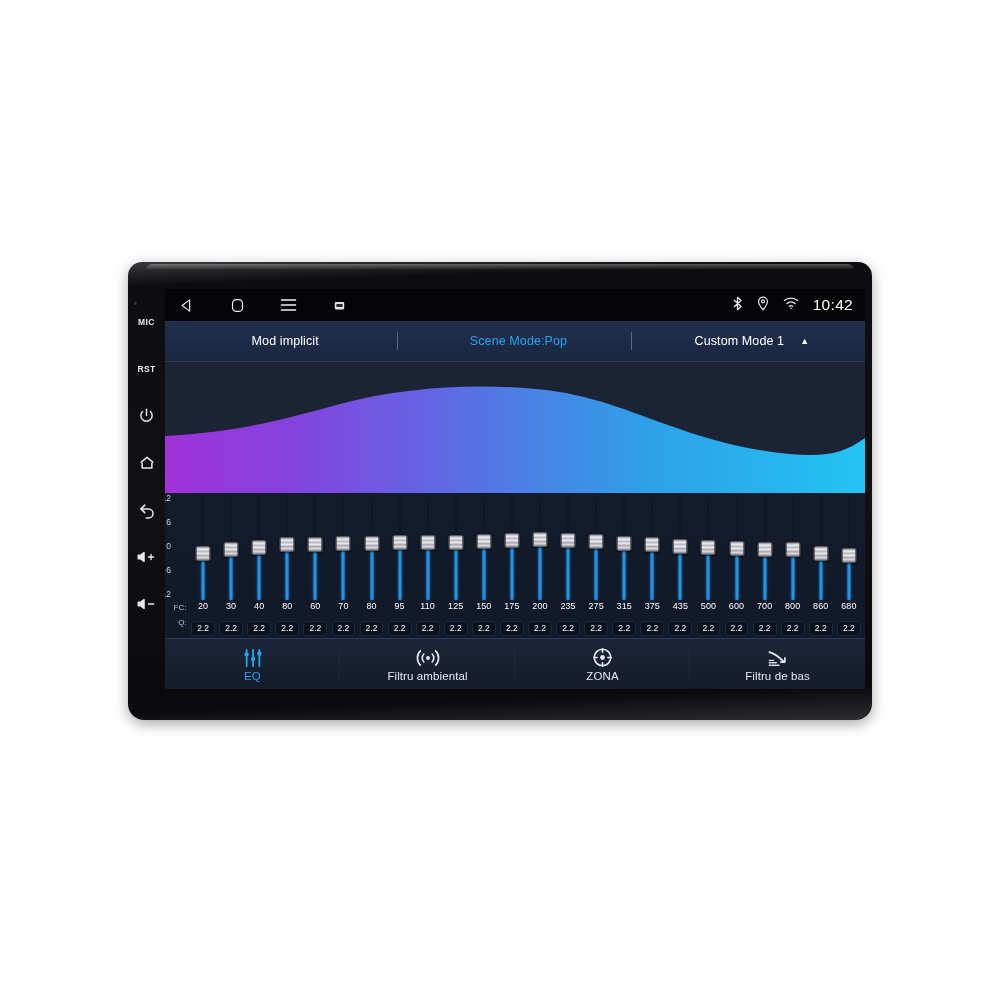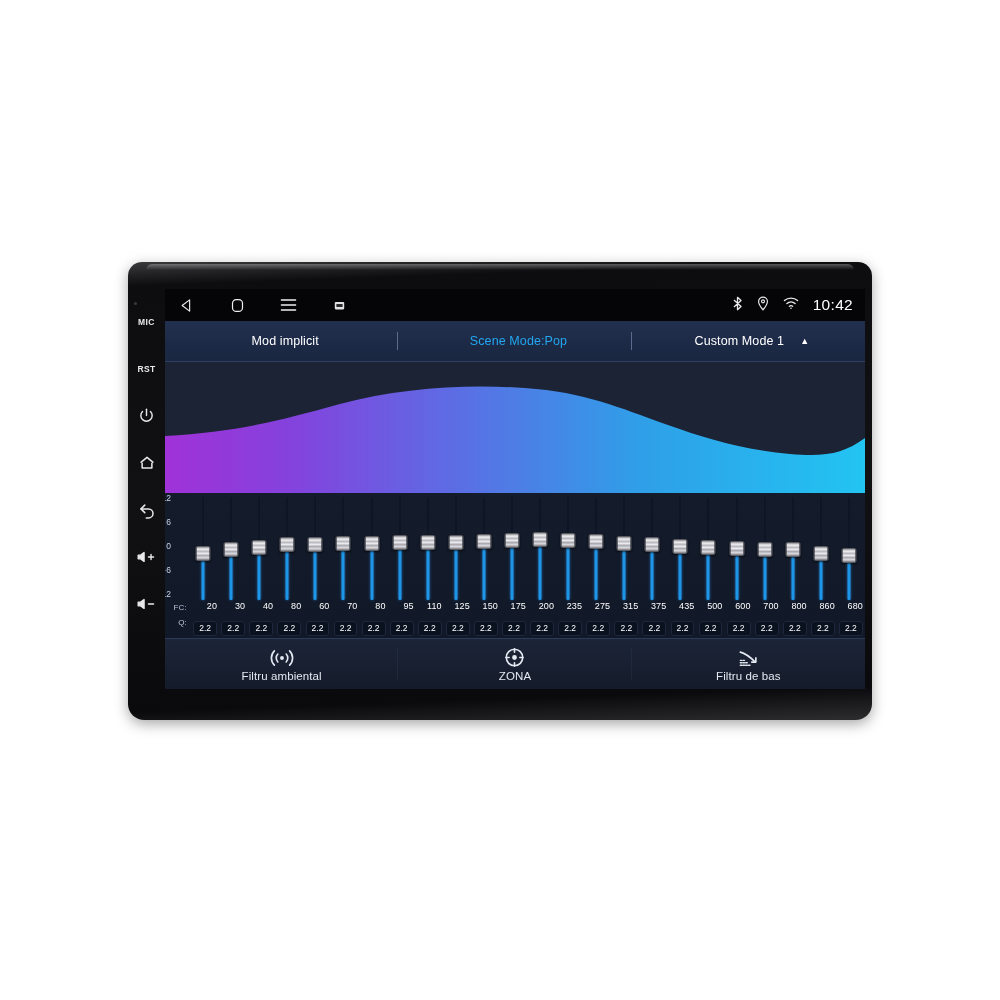--- a/index.html
+++ b/index.html
@@ -103,21 +103,21 @@
   }
   .axis-tick {
     position: absolute; right: 18px;
     font-size: 8.5px; color: #c8d2e4; white-space: nowrap;
   }
   .axis-row-label {
     position: absolute; right: 2px;
     font-size: 8px; color: #b9c4d8; letter-spacing: .2px;
   }
   #bands { flex: 1; display: flex; padding-right: 2px; }
-  .band { flex: 1; position: relative; display: flex; flex-direction: column; align-items: flex-end; }
+  .band { flex: 1; position: relative; display: flex; flex-direction: column; align-items: center; }
   .track-area { position: relative; width: 100%; height: 106px; }
   .track-dark {
     position: absolute; left: 50%; transform: translateX(-50%);
     top: 4px; width: 2px; background: #0c1626;
   }
   .track-lit {
     position: absolute; left: 50%; transform: translateX(-50%);
     width: 3px; background: #1f95e8; border-radius: 1px;
     box-shadow: 0 0 3px rgba(40,150,235,.65);
   }
@@ -508,20 +508,32 @@
               <div class="track-lit" style="top: 69px; height: 38px;"></div>
               <div class="knob" style="top: 55px;"></div>
             </div>
             <div class="fc-val">680</div>
             <div class="q-val">2.2</div>
           </div>
         </div>
     </div>
 
     <div id="tabbar">
+        <div class="tab active">
+          <div class="tab-icon">
+            <svg width="22" height="20" viewBox="0 0 24 22" fill="none" stroke="currentColor" stroke-width="2" stroke-linecap="round">
+              <path d="M5 2v18M12 2v18M19 2v18"></path>
+              <circle cx="5" cy="7" r="2.4" fill="currentColor" stroke="none"></circle>
+              <circle cx="12" cy="12" r="2.4" fill="currentColor" stroke="none"></circle>
+              <circle cx="19" cy="6" r="2.4" fill="currentColor" stroke="none"></circle>
+            </svg>
+          </div>
+          <div class="tab-label">EQ</div>
+          <span class="tab-sep"></span>
+        </div>
         <div class="tab">
           <div class="tab-icon">
             <svg width="24" height="20" viewBox="0 0 26 22" fill="none" stroke="currentColor" stroke-width="1.8" stroke-linecap="round">
               <circle cx="13" cy="11" r="2.1" fill="currentColor" stroke="none"></circle>
               <path d="M8.4 6.6a6.4 6.4 0 0 0 0 8.8M17.6 6.6a6.4 6.4 0 0 1 0 8.8"></path>
               <path d="M4.6 3.2a11 11 0 0 0 0 15.6M21.4 3.2a11 11 0 0 1 0 15.6"></path>
             </svg>
           </div>
           <div class="tab-label">Filtru ambiental</div>
           <span class="tab-sep"></span>

